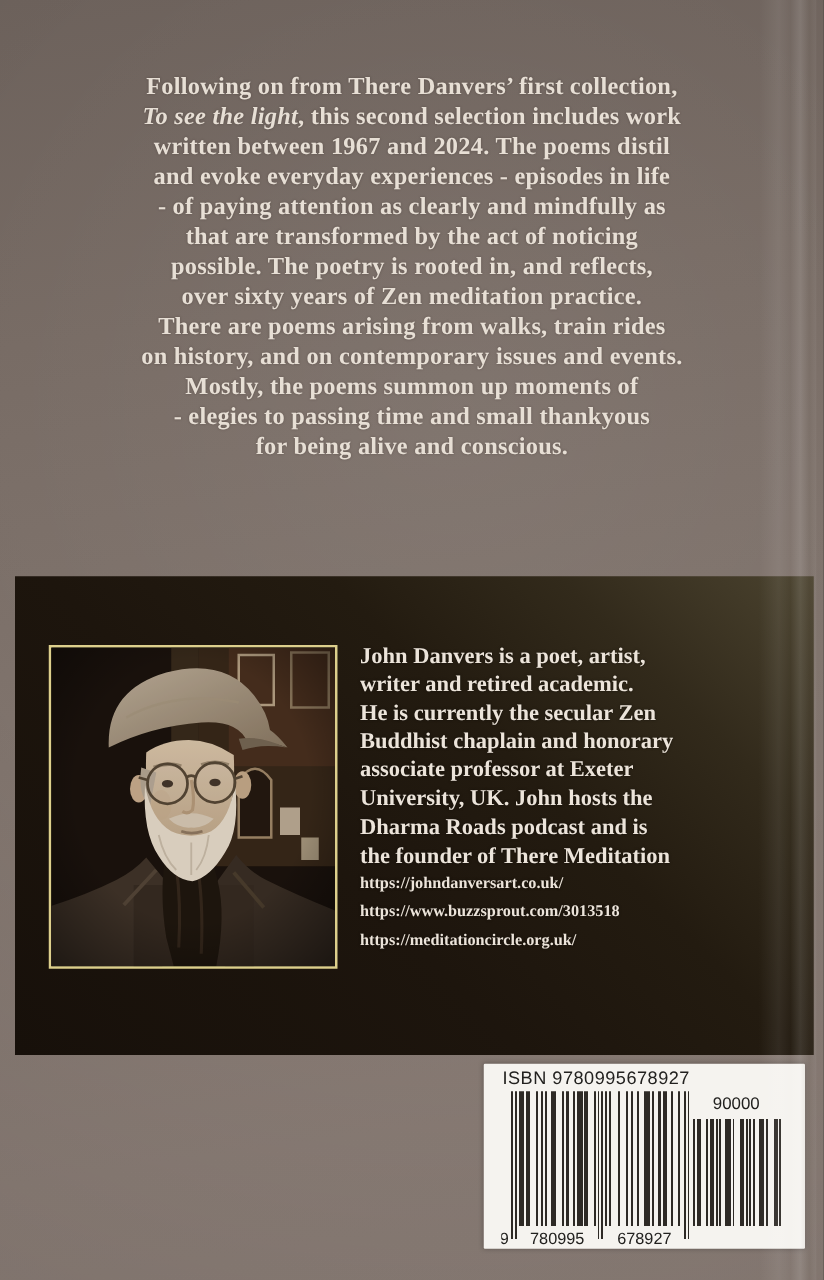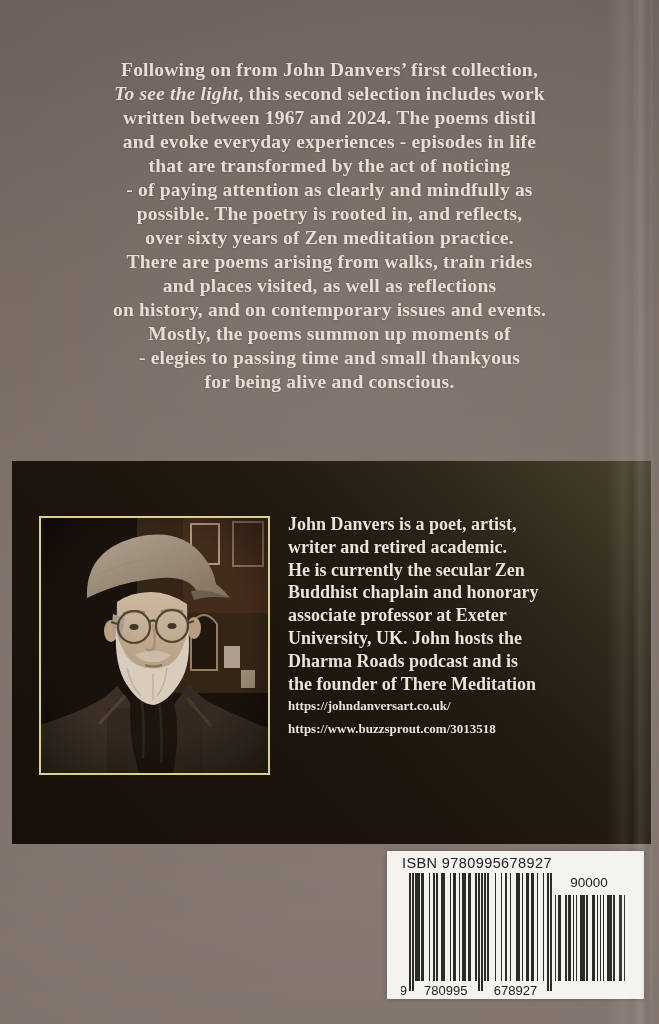--- a/index.html
+++ b/index.html
@@ -49,30 +49,29 @@
   }
   .ean13{position:absolute;left:14px;top:22px;width:152px;height:126px;}
   .ean5{position:absolute;left:164px;top:22px;width:76px;height:126px;}
 </style>
 </head>
 <body>
 
 <div class="cover">
 
   <div class="blurb">
-      <div class="blurb-line">Following on from John Danvers’ first collection,</div>
+      <div class="blurb-line">Following on from There Danvers’ first collection,</div>
       <div class="blurb-line"><span class="italic">To see the light</span><span>, this second selection includes work</span></div>
       <div class="blurb-line">written between 1967 and 2024. The poems distil</div>
       <div class="blurb-line">and evoke everyday experiences - episodes in life</div>
+      <div class="blurb-line">- of paying attention as clearly and mindfully as</div>
       <div class="blurb-line">that are transformed by the act of noticing</div>
-      <div class="blurb-line">- of paying attention as clearly and mindfully as</div>
       <div class="blurb-line">possible. The poetry is rooted in, and reflects,</div>
       <div class="blurb-line">over sixty years of Zen meditation practice.</div>
       <div class="blurb-line">There are poems arising from walks, train rides</div>
-      <div class="blurb-line">and places visited, as well as reflections</div>
       <div class="blurb-line">on history, and on contemporary issues and events.</div>
       <div class="blurb-line">Mostly, the poems summon up moments of</div>
       <div class="blurb-line">- elegies to passing time and small thankyous</div>
       <div class="blurb-line">for being alive and conscious.</div>
     </div>
 
   <div class="panel">
 
     <div class="photo-frame">
       <svg viewBox="0 0 227 255" preserveAspectRatio="xMidYMid slice">
@@ -149,20 +148,21 @@
           <div class="bio-line">He is currently the secular Zen</div>
           <div class="bio-line">Buddhist chaplain and honorary</div>
           <div class="bio-line">associate professor at Exeter</div>
           <div class="bio-line">University, UK. John hosts the</div>
           <div class="bio-line">Dharma Roads podcast and is</div>
           <div class="bio-line">the founder of There Meditation</div>
         </div>
       <div>
           <div class="bio-link">https://johndanversart.co.uk/</div>
           <div class="bio-link">https://www.buzzsprout.com/3013518</div>
+          <div class="bio-link">https://meditationcircle.org.uk/</div>
         </div>
     </div>
   </div>
 
   <div class="barcode-box">
     <div class="isbn-label">ISBN 9780995678927</div>
     <svg id="ean13" class="ean13" viewBox="0 0 152 126" shape-rendering="crispEdges">
         <rect x="8" y="0" width="1.5" height="118" fill="#2e2a26"></rect>
         <rect x="11" y="0" width="1.5" height="118" fill="#2e2a26"></rect>
         <rect x="14" y="0" width="1.5" height="108" fill="#2e2a26"></rect>

